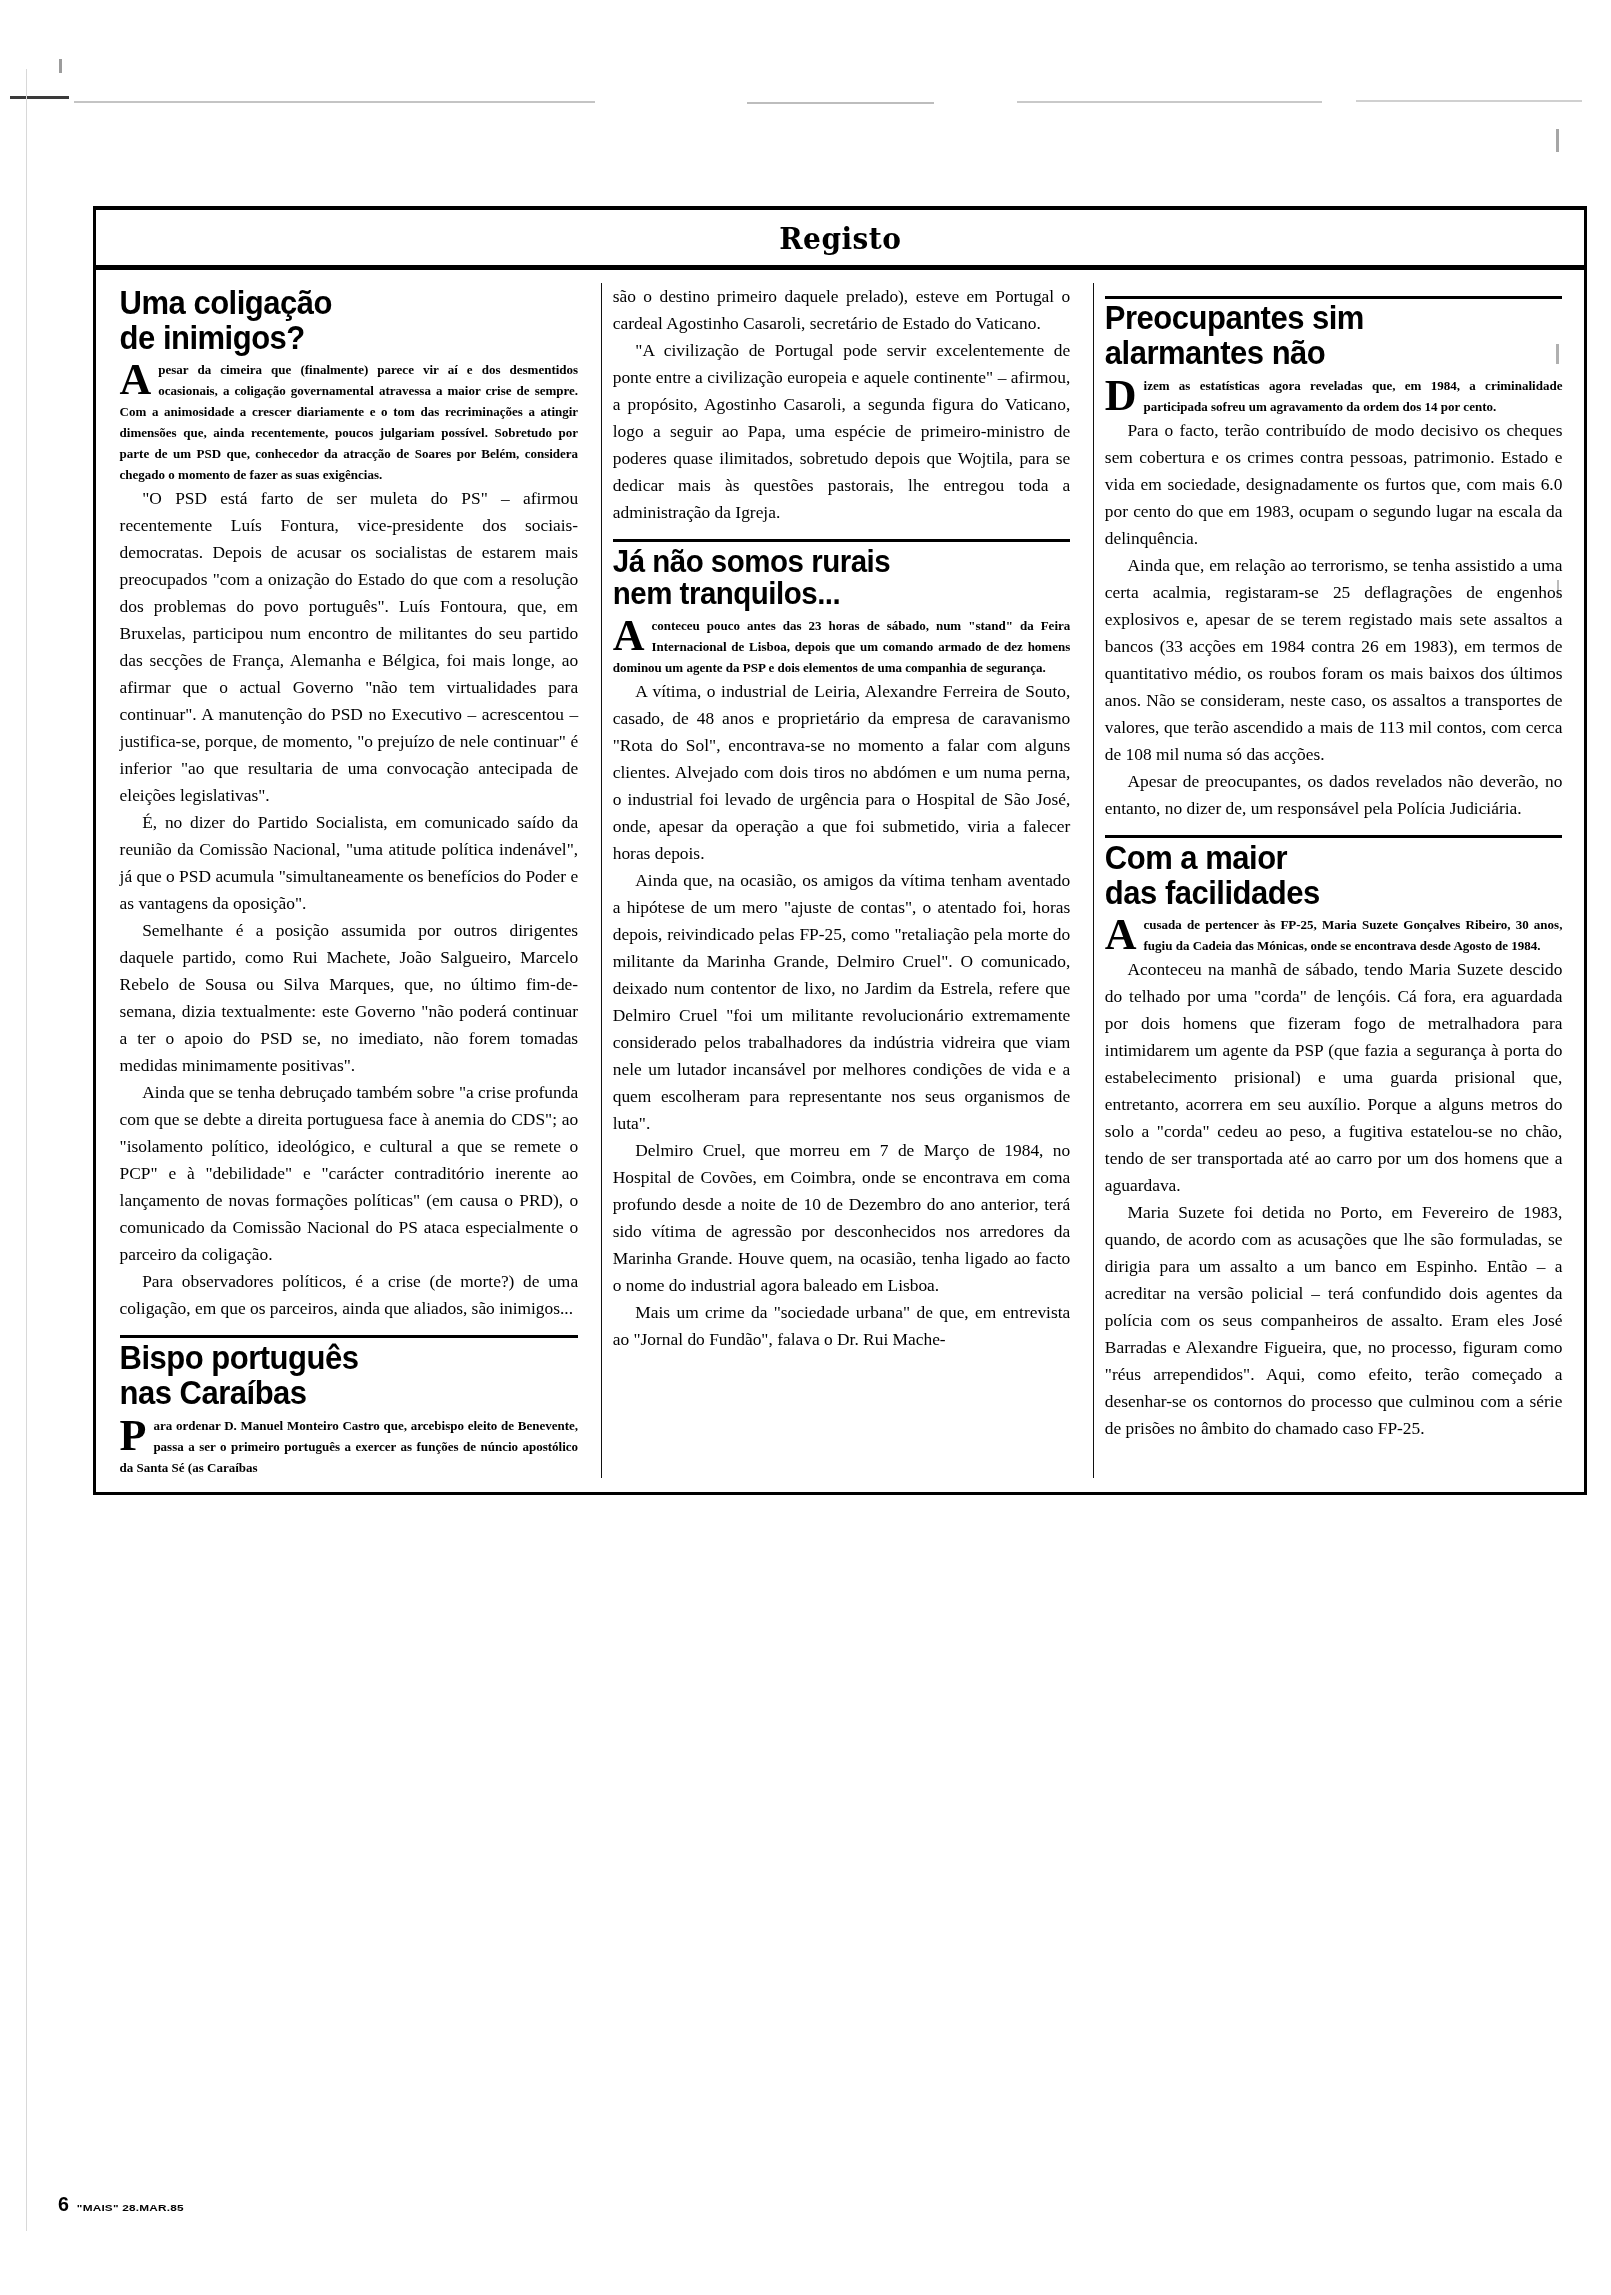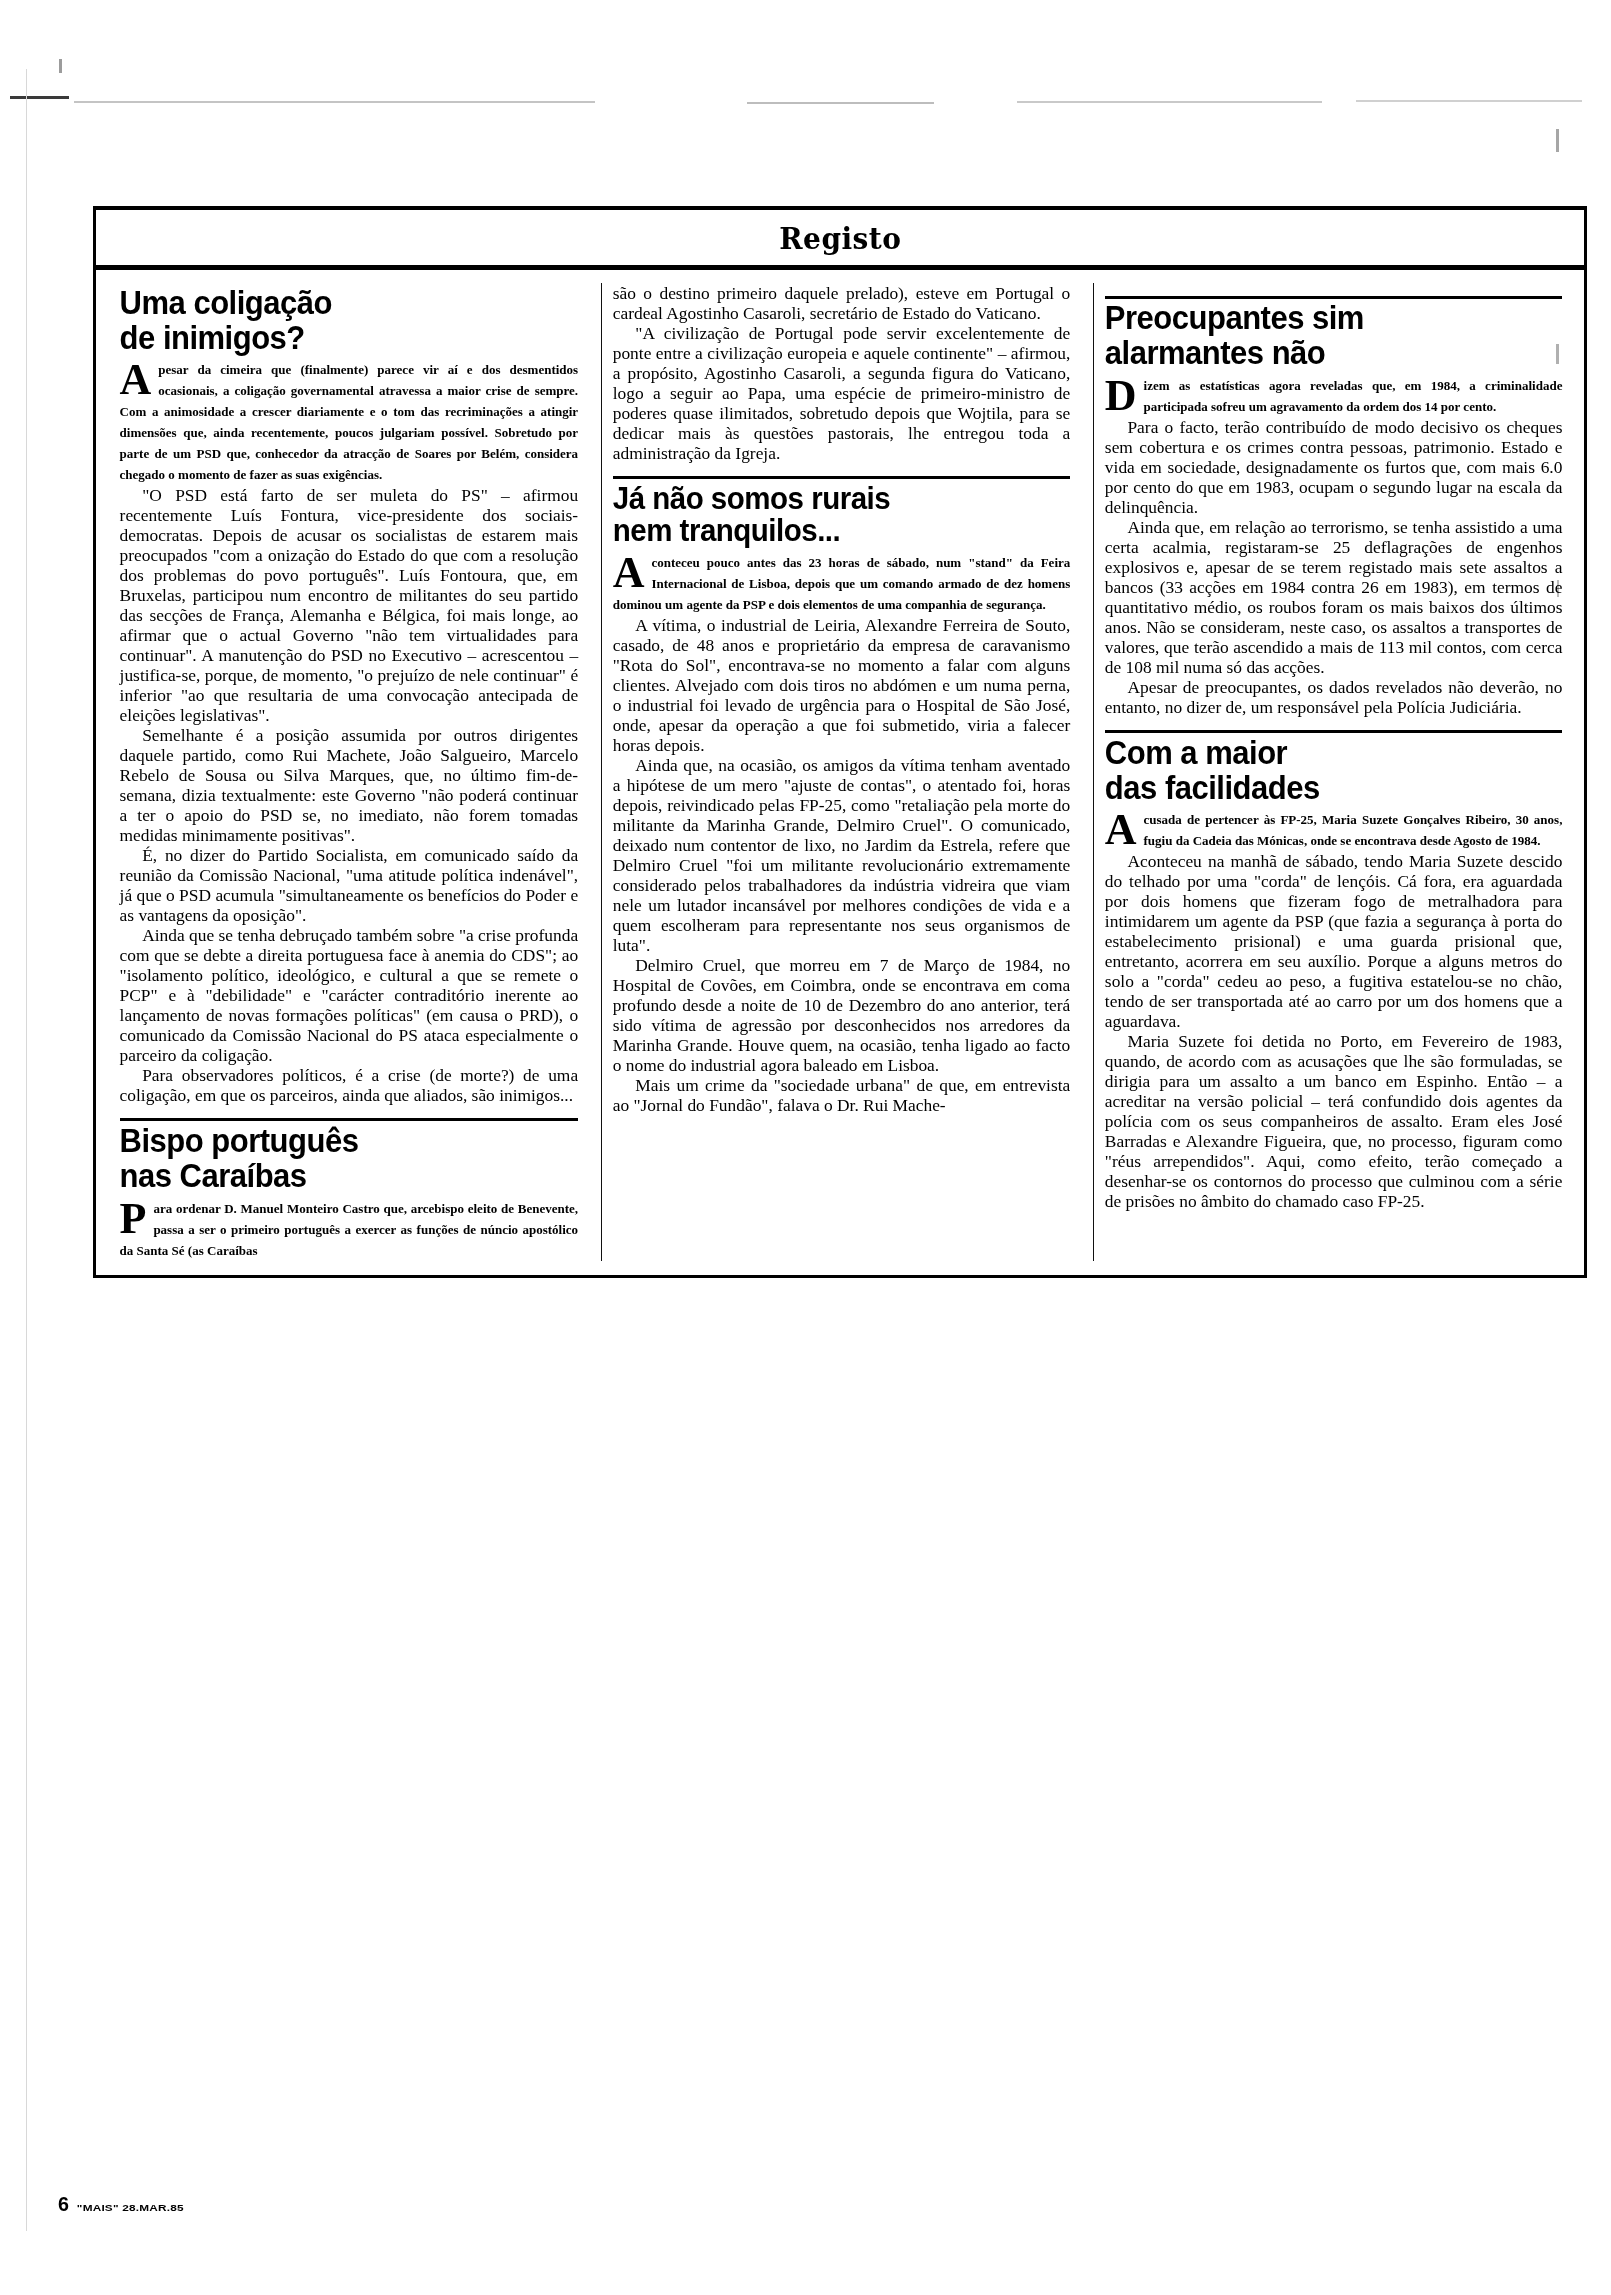--- a/index.html
+++ b/index.html
@@ -77,21 +77,21 @@
 
   .rule{
     border-top:3.4px solid #000;
     margin:12.8px 0 0 0;
     height:0;
   }
 
   p{
     margin:0;
     font-size:17.4px;
-    line-height:20px;
+    line-height:27px;
     text-align:justify;
     text-justify:inter-word;
     hyphens:manual;
     font-family:"Liberation Serif", serif;
   }
   p.indent{text-indent:22.6px;}
 
   
   .dropwrap{position:relative;}
   .dropwrap .dropcap{
@@ -158,22 +158,22 @@
         <h2 class="head">
           <span>Uma coligação</span><br>
           <span>de inimigos?</span>
         </h2>
 
         <div class="dropwrap">
           <span class="dropcap">A</span>
           <p>pesar da cimeira que (finalmente) parece vir aí e dos desmentidos ocasionais, a coligação governamental atravessa a maior crise de sempre. Com a animosidade a crescer diariamente e o tom das recriminações a atingir dimensões que, ainda recentemente, poucos julgariam possível. Sobretudo por parte de um PSD que, conhecedor da atracção de Soares por Belém, considera chegado o momento de fazer as suas exigências.</p>
         </div>
         <p class="indent">"O PSD está farto de ser muleta do PS" – afirmou recentemente Luís Fontura, vice-presidente dos sociais-democratas. Depois de acusar os socialistas de estarem mais preocupados "com a onização do Estado do que com a resolução dos problemas do povo português". Luís Fontoura, que, em Bruxelas, participou num encontro de militantes do seu partido das secções de França, Alemanha e Bélgica, foi mais longe, ao afirmar que o actual Governo "não tem virtualidades para continuar". A manutenção do PSD no Executivo – acrescentou – justifica-se, porque, de momento, "o prejuízo de nele continuar" é inferior "ao que resultaria de uma convocação antecipada de eleições legislativas".</p>
+        <p class="indent">É, no dizer do Partido Socialista, em comunicado saído da reunião da Comissão Nacional, "uma atitude política indenável", já que o PSD acumula "simultaneamente os benefícios do Poder e as vantagens da oposição".</p>
         <p class="indent">Semelhante é a posição assumida por outros dirigentes daquele partido, como Rui Machete, João Salgueiro, Marcelo Rebelo de Sousa ou Silva Marques, que, no último fim-de-semana, dizia textualmente: este Governo "não poderá continuar a ter o apoio do PSD se, no imediato, não forem tomadas medidas minimamente positivas".</p>
-        <p class="indent">É, no dizer do Partido Socialista, em comunicado saído da reunião da Comissão Nacional, "uma atitude política indenável", já que o PSD acumula "simultaneamente os benefícios do Poder e as vantagens da oposição".</p>
         <p class="indent">Ainda que se tenha debruçado também sobre "a crise profunda com que se debte a direita portuguesa face à anemia do CDS"; ao "isolamento político, ideológico, e cultural a que se remete o PCP" e à "debilidade" e "carácter contraditório inerente ao lançamento de novas formações políticas" (em causa o PRD), o comunicado da Comissão Nacional do PS ataca especialmente o parceiro da coligação.</p>
         <p class="indent">Para observadores políticos, é a crise (de morte?) de uma coligação, em que os parceiros, ainda que aliados, são inimigos...</p>
       </div>
 
       <div class="rule"></div>
 
       <div>
         <h2 class="head">
           <span>Bispo português</span><br>
           <span>nas Caraíbas</span>

